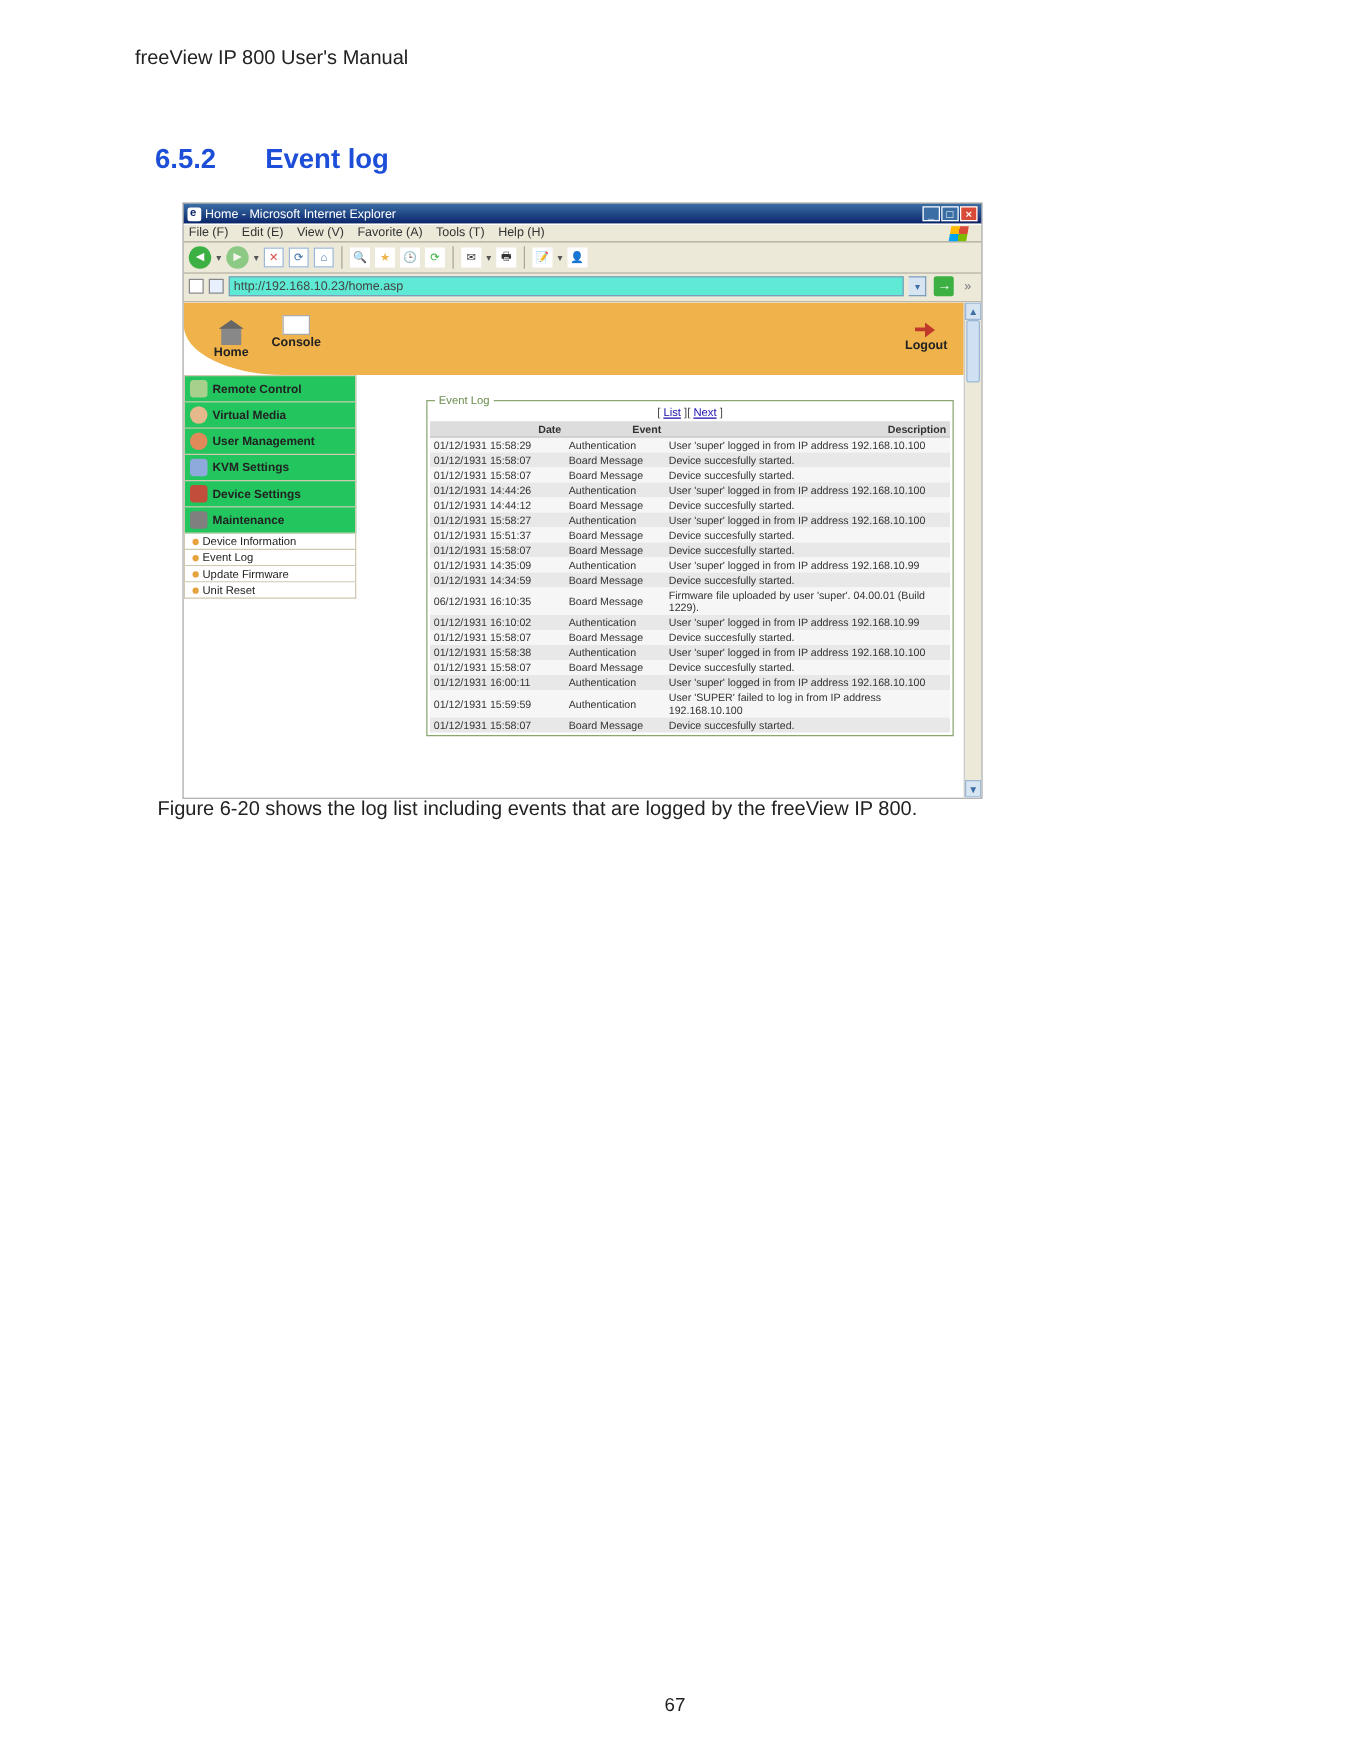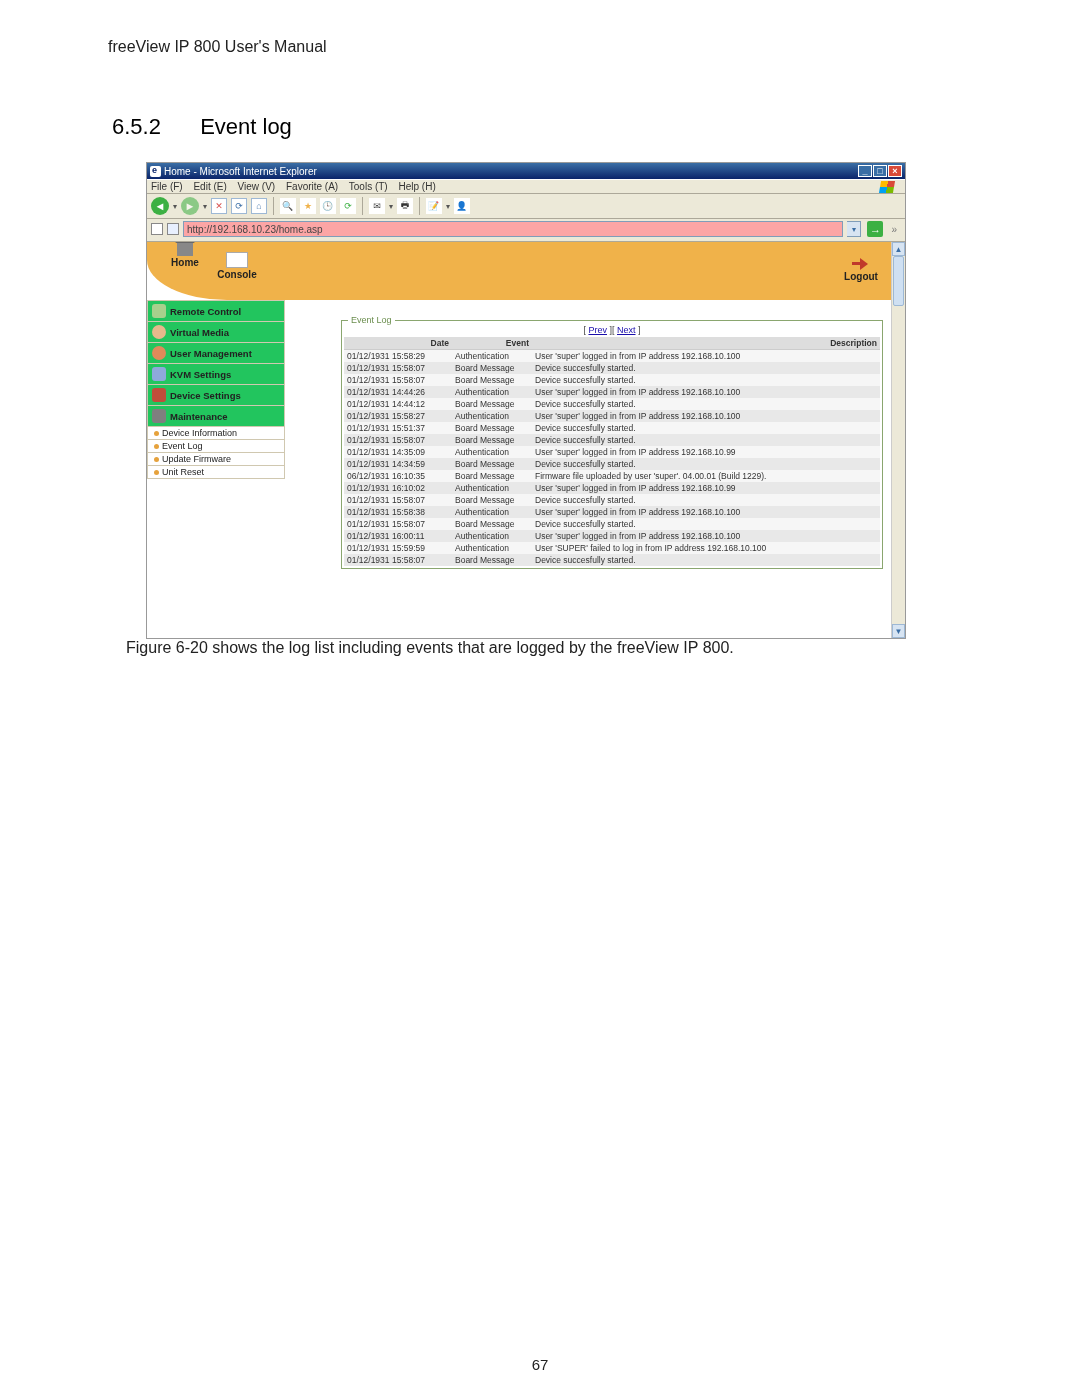--- a/index.html
+++ b/index.html
@@ -14,27 +14,27 @@
   .page {
     padding: 38px 108px 0 108px;
   }
   .doc-header {
     font-size: 16px;
     color: #222;
     margin: 0 0 58px 0;
   }
   .section-title {
     font-size: 22px;
-    font-weight: normal;
-    color: #000000;
-    margin: 0 0 22px 4px;
+    font-weight: bold;
+    color: #1d4ed8;
+    margin: 0 0 22px 16px;
   }
   .section-title .num { display: inline-block; width: 82px; }
   .screenshot {
-    width: 760px;
+    width: 640px;
     margin: 0 0 0 38px;
     border: 1px solid #999;
     font-size: 9px;
     color: #333;
   }
   
   .titlebar {
     background: linear-gradient(#3a6ea5, #0a246a);
     color: #fff;
     font-size: 10px;
@@ -73,21 +73,21 @@
   .tb-sq { width:16px; height:16px; display:inline-flex; align-items:center; justify-content:center; border:1px solid #9db8d5; background:#fff; }
   .tb-sep { width:1px; height:18px; background:#aca899; margin:0 2px; }
   .addrbar {
     background:#ece9d8;
     padding:2px 4px 4px 4px;
     border-bottom:1px solid #aca899;
     display:flex; align-items:center; gap:4px;
   }
   .addrbar .addr-icon { width:12px; height:12px; background:#fff; border:1px solid #888; display:inline-block; }
   .addrbar .addr-input {
-    flex:1; background:#fca5a5; border:1px solid #7f9db9; height:16px;
+    flex:1; background:#5eead4; border:1px solid #7f9db9; height:16px;
     font-size:10px; padding:0 3px; display:flex; align-items:center; color:#444;
   }
   .addrbar .addr-drop { width:14px; height:16px; background:#d7e4f2; border:1px solid #7f9db9; border-left:none; display:flex; align-items:center; justify-content:center; color:#3a6ea5; font-size:8px; }
   .addrbar .go { width:16px; height:16px; background:#3cb043; color:#fff; font-size:11px; display:flex; align-items:center; justify-content:center; margin-left:2px; border-radius:2px; }
   .addrbar .chev { margin-left:auto; color:#777; font-size:10px; padding:0 4px; }
   
   .viewport {
     background:#fff;
     position:relative;
     height:396px;
@@ -100,21 +100,21 @@
   
   .appband {
     background:#f0b24a;
     margin-right:14px;
     height:58px;
     position:relative;
     border-bottom-left-radius:80px 40px;
   }
   .appband .slot { position:absolute; text-align:center; font-size:10px; font-weight:bold; color:#222; }
   .appband .slot .ico { display:block; margin:0 auto 1px auto; }
-  .slot-home { left:18px; top:0; width:40px; }
+  .slot-home { left:18px; top:20px; width:40px; }
   .slot-console { left:70px; top:10px; width:40px; }
   .slot-logout { right:8px; top:14px; width:44px; }
   .home-ico { width:16px; height:14px; background:#888; position:relative; }
   .home-ico::before { content:""; position:absolute; left:-2px; top:-6px; border-left:10px solid transparent; border-right:10px solid transparent; border-bottom:7px solid #666; }
   .console-ico { width:22px; height:16px; background:#fff; border:1px solid #aaa; }
   .logout-ico { width:18px; height:14px; position:relative; }
   .logout-ico::before { content:""; position:absolute; left:0; top:6px; width:10px; height:3px; background:#c0392b; }
   .logout-ico::after { content:""; position:absolute; left:8px; top:2px; border-top:6px solid transparent; border-bottom:6px solid transparent; border-left:8px solid #c0392b; }
   
   .cols { display:flex; margin-right:14px; }
@@ -305,21 +305,21 @@
           <div class="sub-item">
             <span class="bullet"></span>
             <span>Unit Reset</span>
           </div>
         </div>
 
         <div class="content">
           <div class="fieldset">
             <span class="legend">Event Log</span>
             <div class="pager">
-              [ <a>Prev</a> ][ <a>Next</a> ]
+              [ <a>List</a> ][ <a>Next</a> ]
             </div>
             <table class="log">
               <thead>
                 <tr>
                   <th>Date</th>
                   <th>Event</th>
                   <th>Description</th>
                 </tr>
               </thead>
               <tbody id="log-body">

